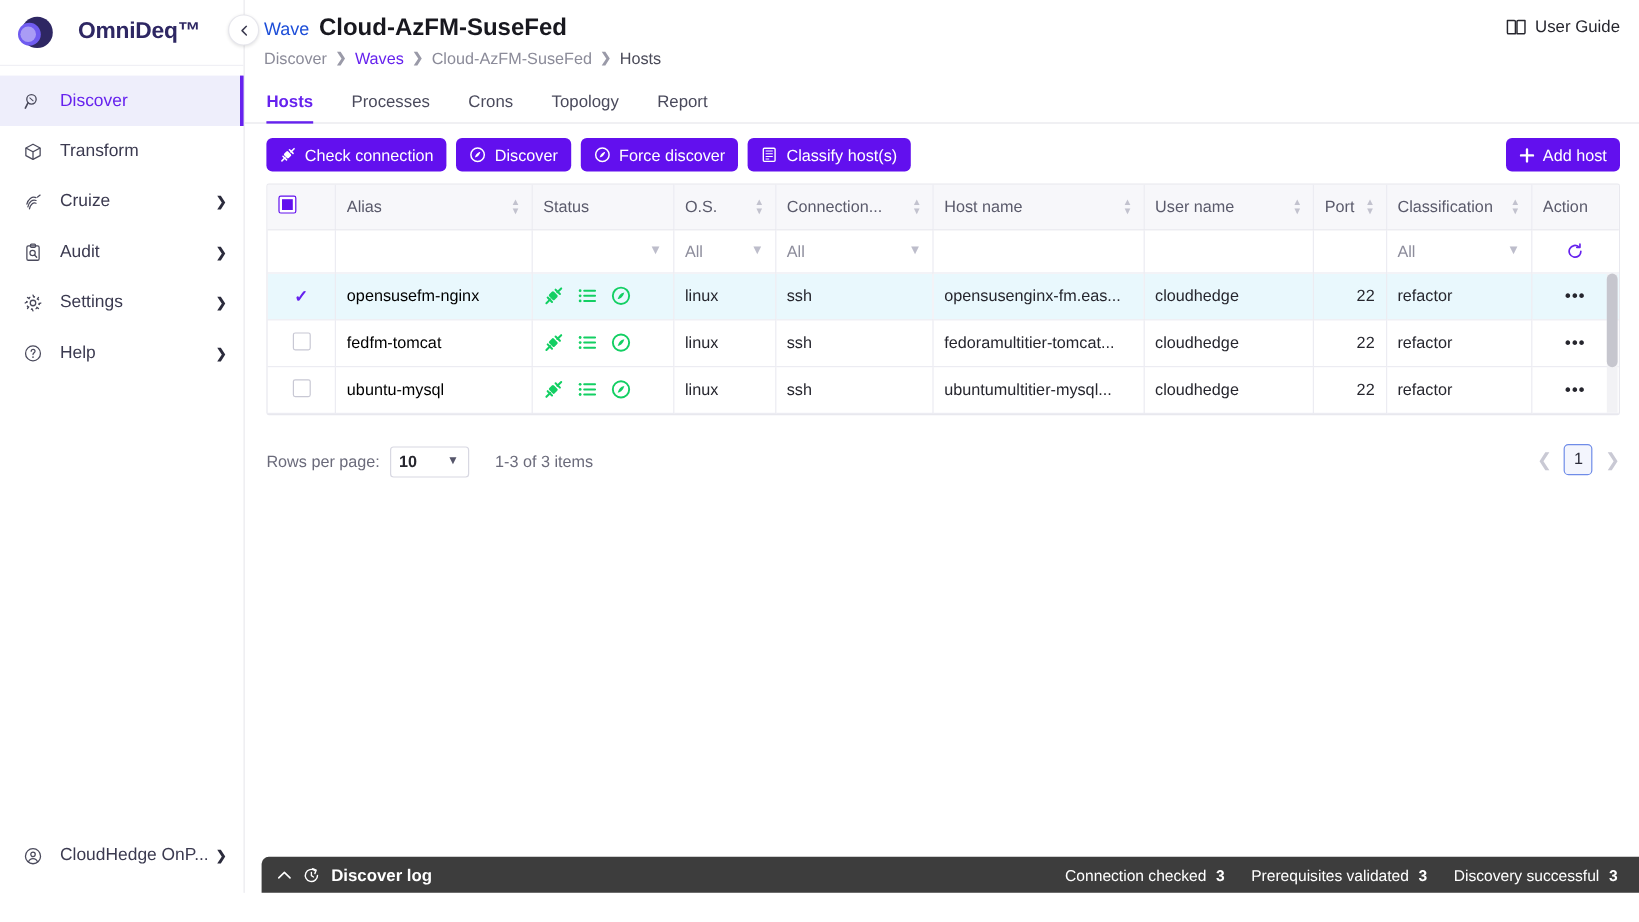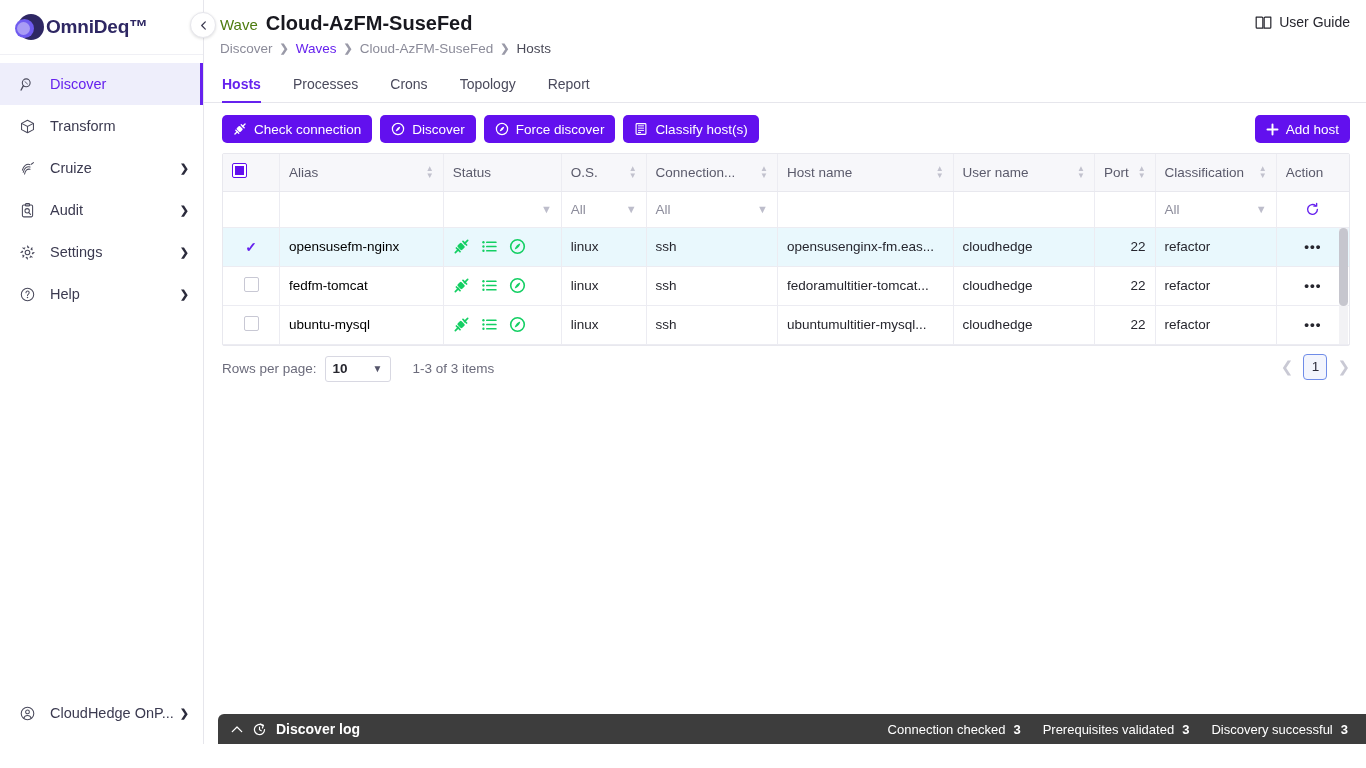--- a/index.html
+++ b/index.html
@@ -32,21 +32,21 @@
   .logo .c2 {
     position: absolute; left: 3px; top: 9px; width: 19px; height: 19px;
     border-radius: 50%; background: #6f5bf0;
   }
   .logo .c3 {
     position: absolute; left: 5px; top: 12px; width: 13px; height: 13px;
     border-radius: 50%; background: #a99cf5;
   }
   .brand-name {
     font-size: 19px; font-weight: bold; color: #2e2763;
-    margin-left: 0; letter-spacing: -.2px;
+    margin-left: 19px; letter-spacing: -.2px;
   }
   .collapse-btn {
     position: absolute; right: -13px; top: 12px;
     width: 26px; height: 26px; border-radius: 50%;
     background: #fff; border: 1px solid #e6e6ec;
     box-shadow: 0 1px 3px rgba(0,0,0,.12);
     display: flex; align-items: center; justify-content: center;
     cursor: pointer; z-index: 20;
   }
   .nav { margin-top: 8px; }
@@ -68,21 +68,21 @@
   .nav-spacer { flex: 1; }
   .nav-bottom { margin-bottom: 10px; }
 
   
   #main {
     position: absolute; left: 204px; top: 0;
     width: 1162px; height: 744px; background: #ffffff;
   }
   .page-head { padding: 12px 18px 0 16px; position: relative; }
   .title-line { display: flex; align-items: baseline; gap: 8px; }
-  .title-kicker { font-size: 15px; color: #4d7c0f; }
+  .title-kicker { font-size: 15px; color: #1d4ed8; }
   .title-main { font-size: 20px; font-weight: bold; color: #18181f; }
   .breadcrumb { margin-top: 6px; display: flex; align-items: center; gap: 7px; font-size: 13.5px; }
   .crumb { color: #8b8b99; }
   .crumb.link { color: #6622ee; cursor: pointer; }
   .crumb.cur { color: #4a4a58; }
   .crumb-sep { color: #9a9aa8; font-size: 11px; font-weight: bold; }
 
   .user-guide {
     position: absolute; right: 16px; top: 14px;
     display: flex; align-items: center; gap: 7px;
@@ -111,21 +111,21 @@
   .btn {
     display: inline-flex; align-items: center; gap: 7px;
     background: #6210ee; color: #fff; border: none; border-radius: 5px;
     height: 28px; padding: 0 11px; font-size: 13.5px; font-weight: 500;
     cursor: pointer; font-family: inherit; white-space: nowrap;
   }
   .btn.add { position: absolute; right: 16px; top: 12px; }
 
   
   .table-wrap {
-    margin: 0 16px 0 18px; border: 1px solid #e8e8ee;
+    margin: 0 16px 16px 18px; border: 1px solid #e8e8ee;
     border-radius: 2px; position: relative; background: #fff;
   }
   table { border-collapse: collapse; width: 100%; table-layout: fixed; }
   thead th {
     background: #f7f7fa; border-bottom: 1px solid #e8e8ee;
     border-right: 1px solid #ececf2;
     font-size: 13.5px; font-weight: normal; color: #5a5a6b;
     text-align: left; height: 37px; padding: 0 9px; vertical-align: middle;
   }
   thead th .th-in { display: flex; align-items: center; justify-content: space-between; gap: 4px; }

